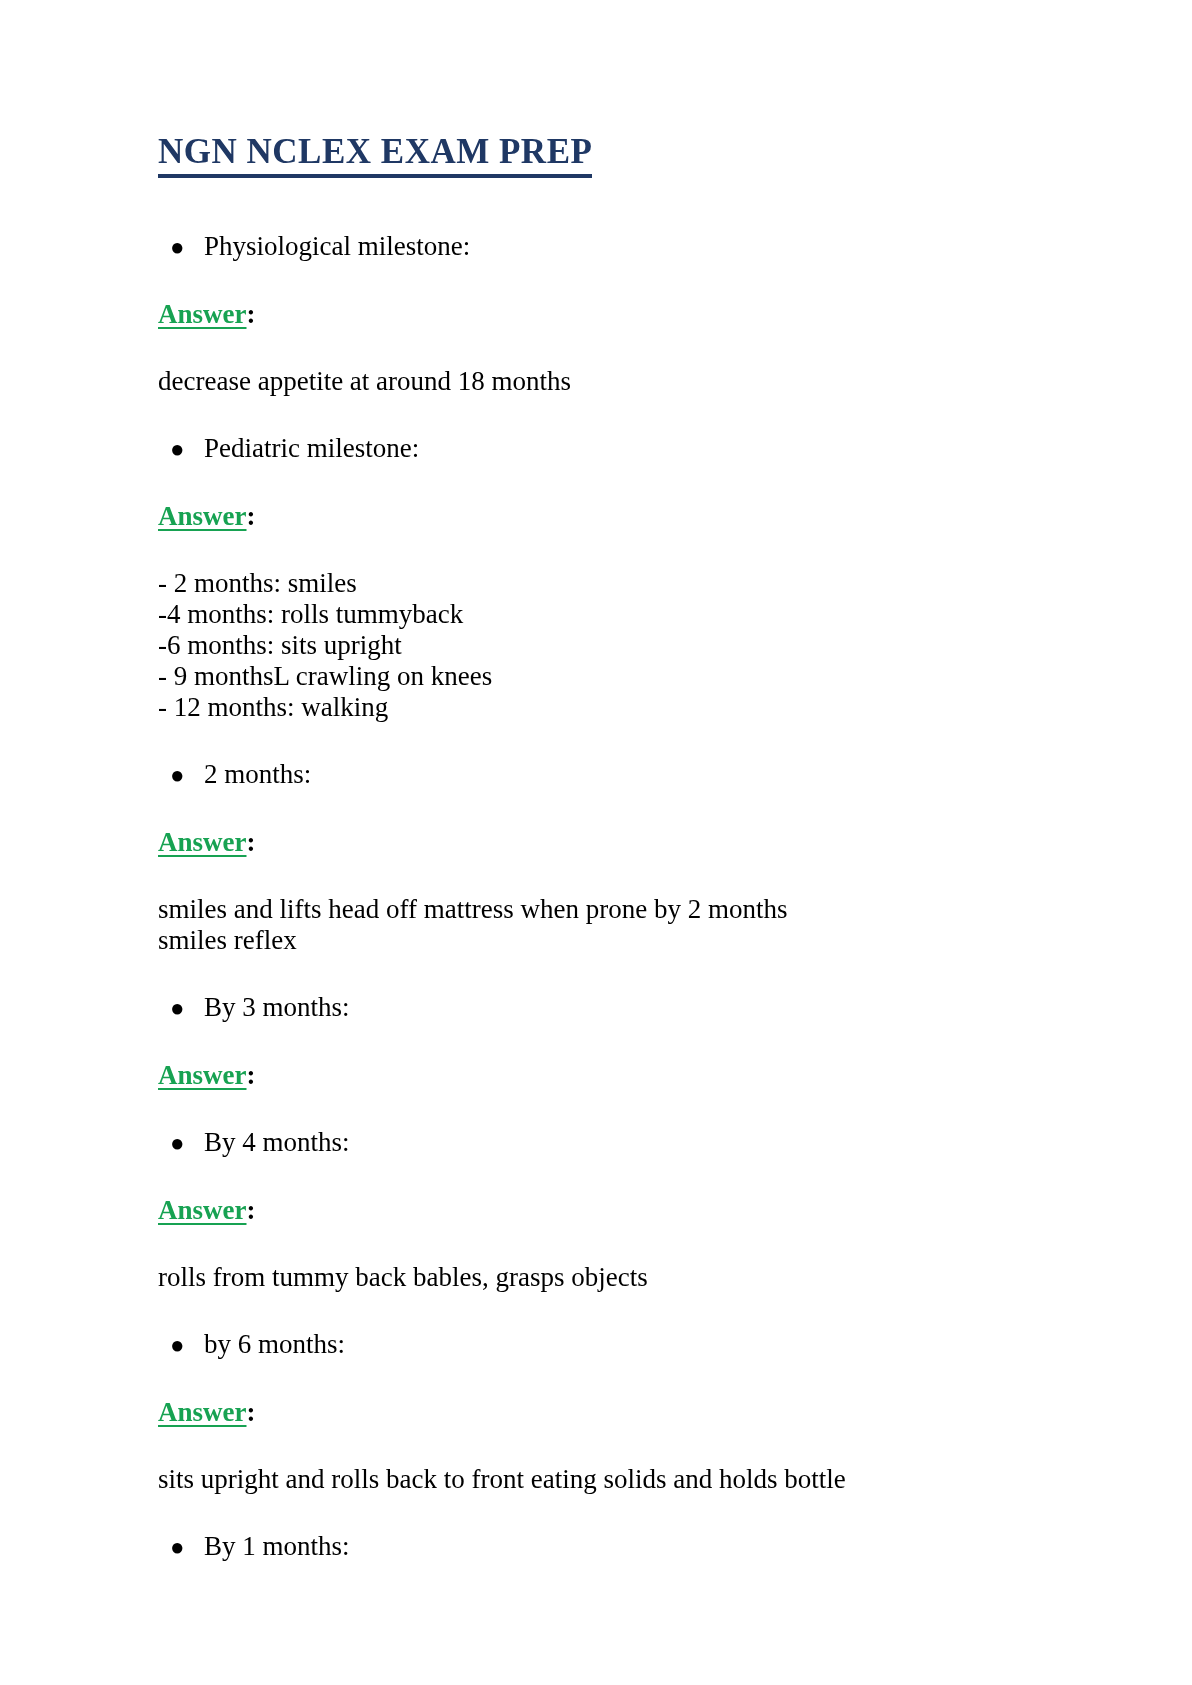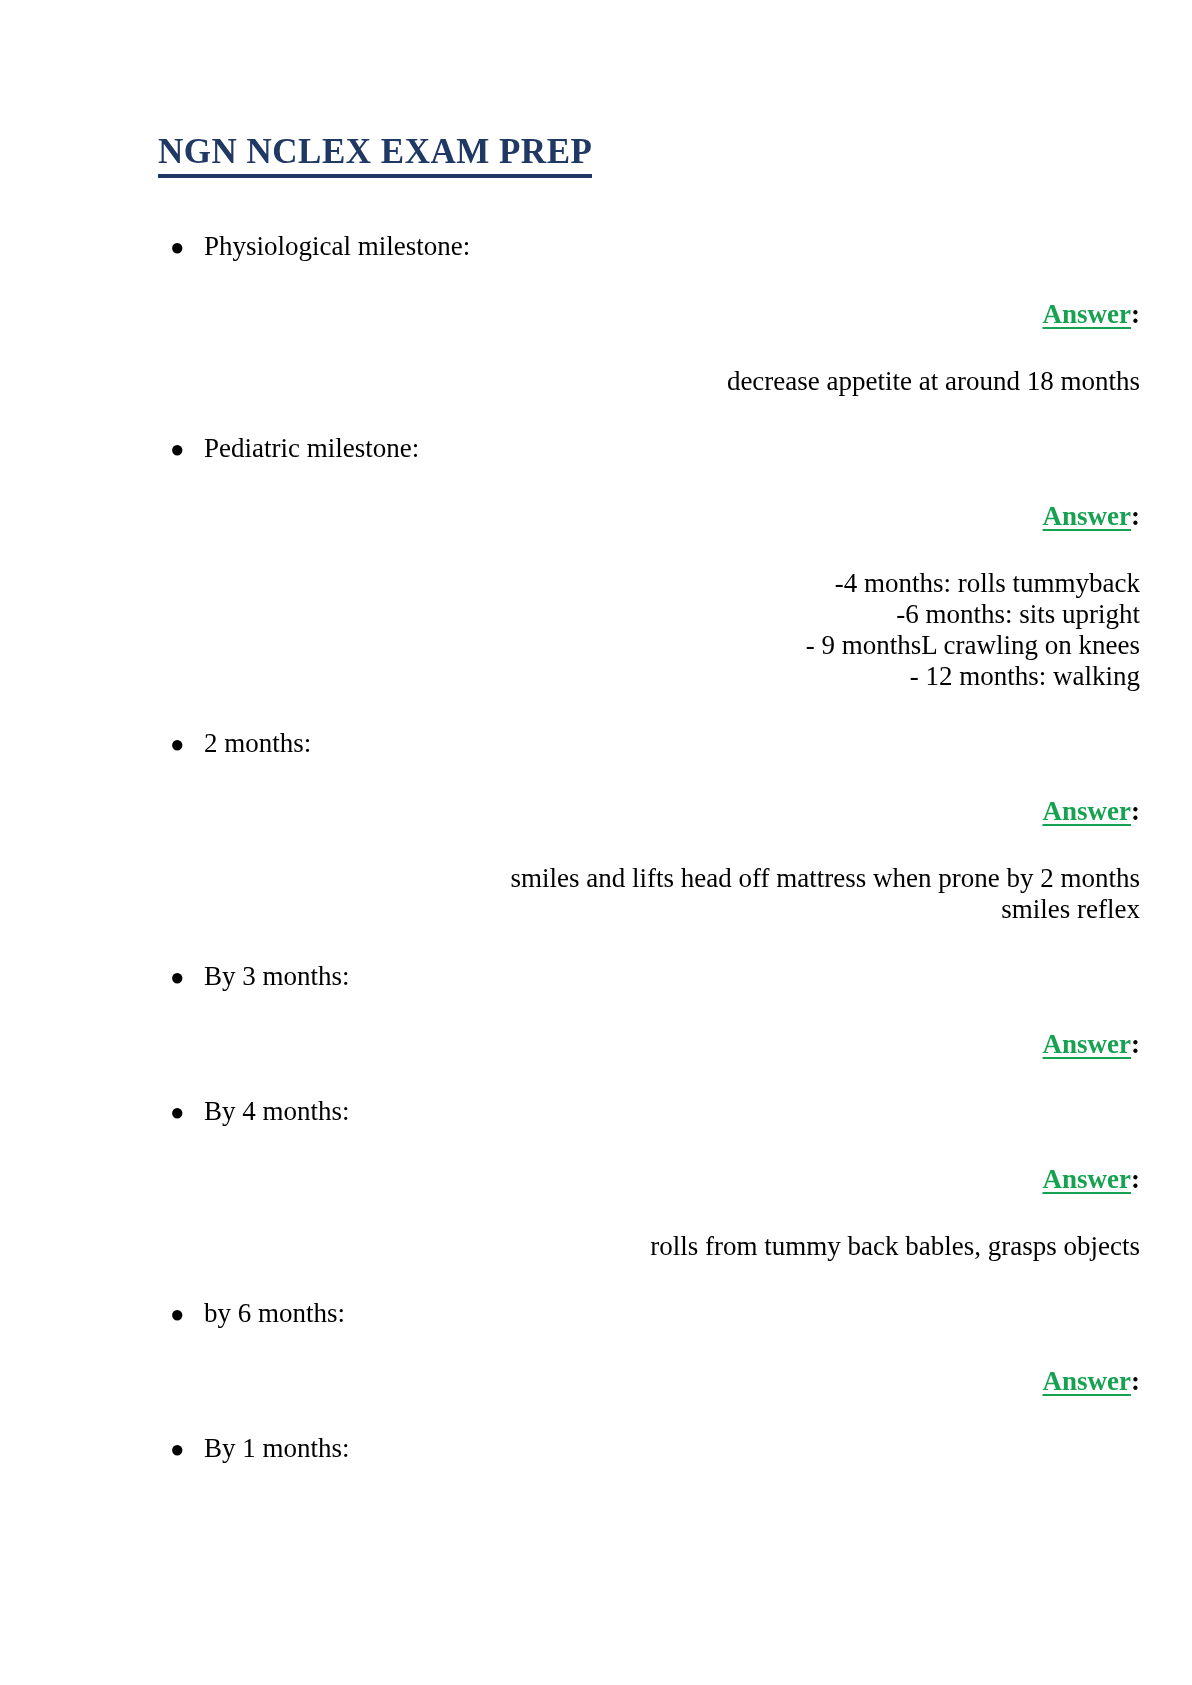--- a/index.html
+++ b/index.html
@@ -2,21 +2,21 @@
 <html><head>
 <meta charset="utf-8">
 <style>
   * { margin: 0; padding: 0; box-sizing: border-box; }
   html, body { background: #ffffff; }
   .page {
     position: relative;
     width: 1192px;
     height: 1685px;
     background: #ffffff;
-    padding: 130px 52px 0 158px;
+    padding: 130px 80px 0 158px;
     overflow: hidden;
     font-family: "Liberation Serif", "DejaVu Serif", serif;
     font-size: 27px;
     line-height: 31px;
     color: #000000;
   }
   h1.doc-title {
     font-size: 35px;
     line-height: 44px;
     font-weight: bold;
@@ -32,21 +32,20 @@
     padding-left: 12px;
     margin: 0 0 36px 0;
   }
   .bullet {
     display: inline-block;
     width: 34px;
     font-size: 24px;
   }
   p.para {
     margin: 0 0 36px 0;
-    text-align: right;
   }
   .green-label {
     color: #17a252;
     font-weight: bold;
     text-decoration: underline;
     text-decoration-color: #17a252;
     text-decoration-thickness: 2px;
     text-underline-offset: 4px;
   }
   .label-colon {
@@ -71,20 +70,21 @@
         <span class="line">decrease appetite at around 18 months</span>
       </p>
   </section>
 
   <section>
     <div class="bullet-row">
       <span class="bullet">●</span><span class="question-text">Pediatric milestone:</span>
     </div>
     <p class="para"><span class="green-label">Answer</span><span class="label-colon">:</span></p>
     <p class="para">
+      <span class="line">- 2 months: smiles</span>
       <span class="line">-4 months: rolls tummyback</span>
       <span class="line">-6 months: sits upright</span>
       <span class="line">- 9 monthsL crawling on knees</span>
       <span class="line">- 12 months: walking</span>
     </p>
   </section>
 
   <section>
     <div class="bullet-row">
       <span class="bullet">●</span><span class="question-text">2 months:</span>
@@ -113,20 +113,23 @@
     <p class="para">
         <span class="line">rolls from tummy back bables, grasps objects</span>
       </p>
   </section>
 
   <section>
     <div class="bullet-row">
       <span class="bullet">●</span><span class="question-text">by 6 months:</span>
     </div>
     <p class="para"><span class="green-label">Answer</span><span class="label-colon">:</span></p>
+    <p class="para">
+        <span class="line">sits upright and rolls back to front eating solids and holds bottle</span>
+      </p>
   </section>
 
   <section>
     <div class="bullet-row">
       <span class="bullet">●</span><span class="question-text">By 1 months:</span>
     </div>
   </section>
 
 </div>
 

